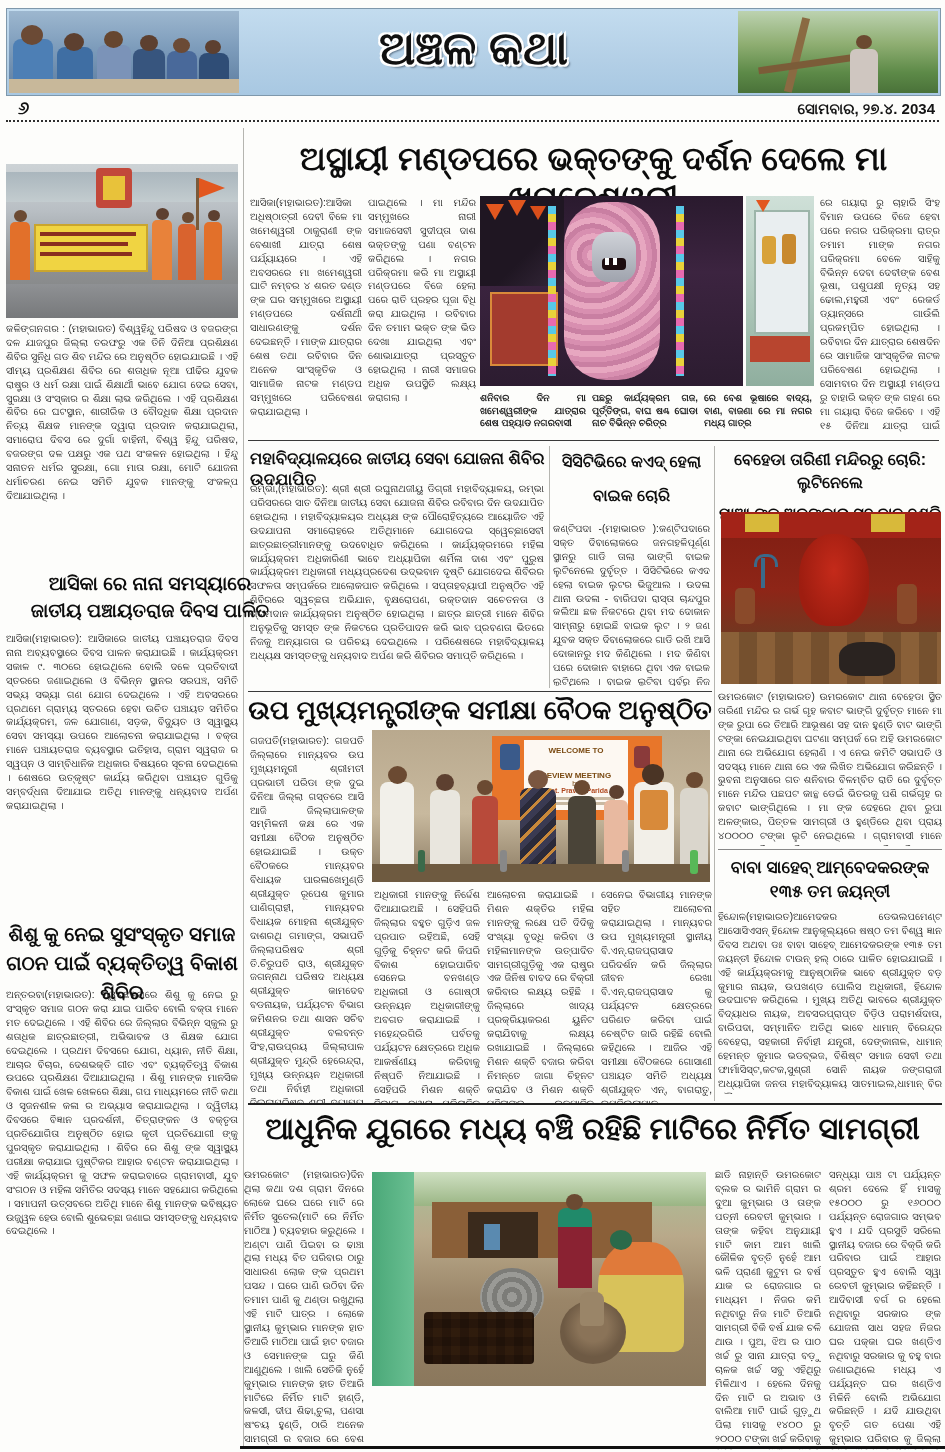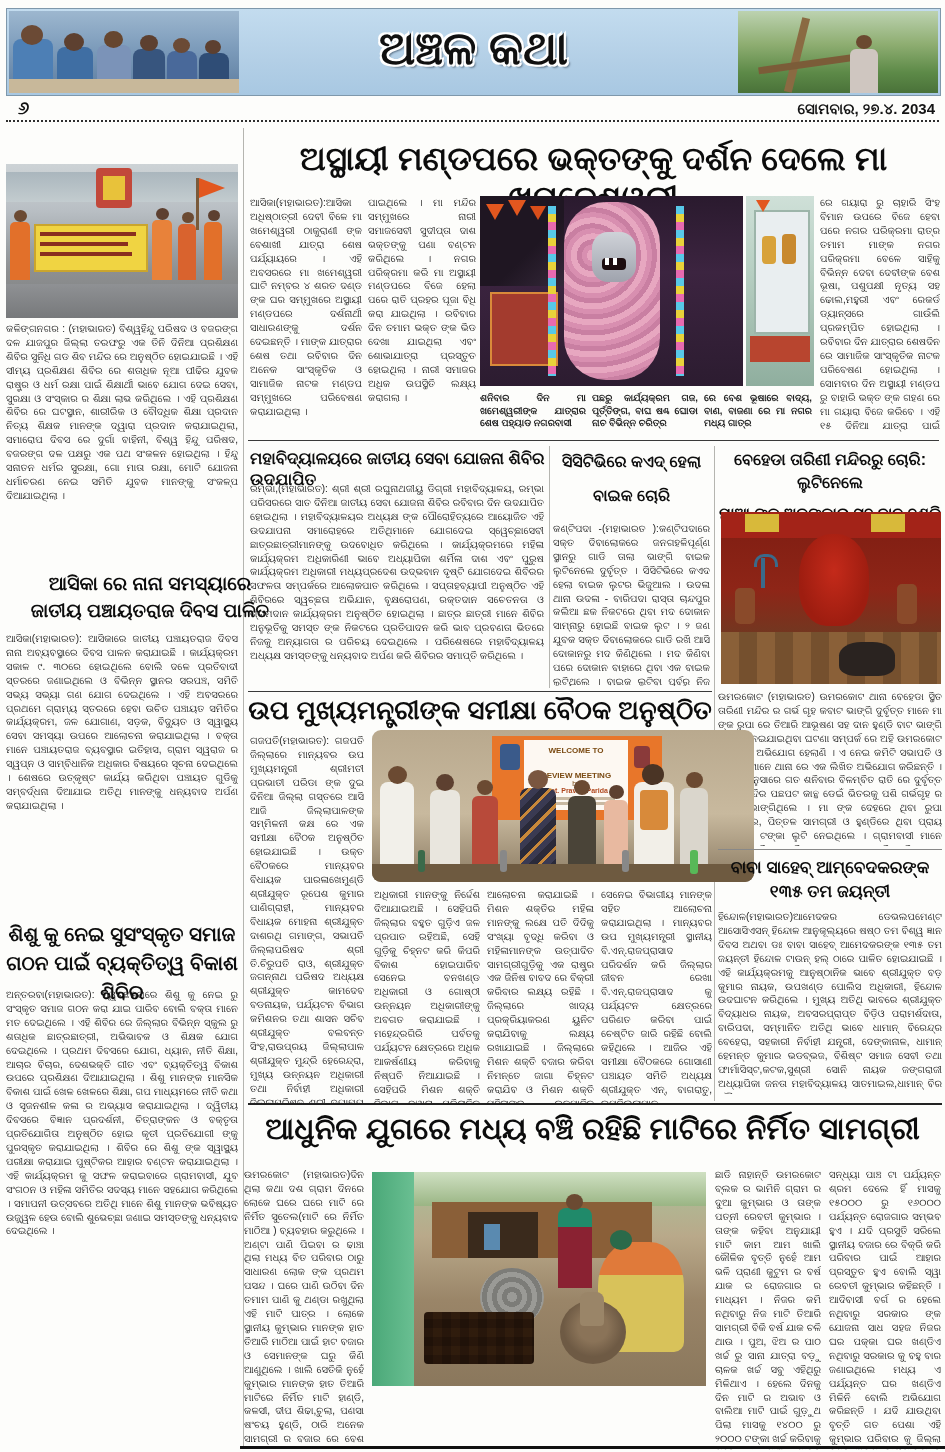--- a/index.html
+++ b/index.html
@@ -161,21 +161,21 @@
     <div class="abs" style="left:118px;bottom:8px;width:56px;height:34px;background:#2a2320;border-radius:40% 40% 30% 30%;"></div>
   </div>
   <div class="abs body-text" style="left:718px;top:690px;width:224px;height:156px;">ଉମରକୋଟ (ମହାଭାରତ) ଉମରକୋଟ ଥାନା ବେହେଡା ସ୍ଥିତ ତାରିଣୀ ମନ୍ଦିର ର ଗର୍ଭ ଗୃହ କବାଟ ଭାଙ୍ଗି ଦୁର୍ବୃତ୍ତ ମାନେ ମା ଙ୍କ ରୁପା ରେ ତିଆରି ଆଭୂଷଣ ସହ ଦାନ ହୁଣ୍ଡି ବାଟ ଭାଙ୍ଗି ଟଙ୍କା ନେଇଯାଇଥିବା ଘଟଣା ସମ୍ପର୍କ ରେ ଅହି ଉମରକୋଟ ଥାନା ରେ ଅଭିଯୋଗ ହେଲାଣି । ଏ ନେଇ କମିଟି ସଭାପତି ଓ ସଦସ୍ୟ ମାନେ ଥାନା ରେ ଏକ ଲିଖିତ ଅଭିଯୋଗ କରିଛନ୍ତି । ଭୁବନା ଅନୁସାରେ ଗତ ଶନିବାର ବିଳମ୍ବିତ ରାତି ରେ ଦୁର୍ବୃତ୍ତ ମାନେ ମନ୍ଦିର ପଛପଟ କାନ୍ଥ ଡେଇଁ ଭିତରକୁ ପଶି ଗର୍ଭଗୃହ ର କବାଟ ଭାଙ୍ଗିଥିଲେ । ମା ଙ୍କ ଦେହରେ ଥିବା ରୁପା ଅଳଙ୍କାର, ପିତ୍ତଳ ସାମଗ୍ରୀ ଓ ହୁଣ୍ଡିରେ ଥିବା ପ୍ରାୟ ୪୦୦୦୦ ଟଙ୍କା ଲୁଟି ନେଇଥିଲେ । ଗ୍ରାମବାସୀ ମାନେ ସକାଳେ ମନ୍ଦିର ଖୋଲିବା ବେଳେ ଘଟଣା ଜାଣି ପାରିଥିଲେ । ପୁଲିସ ଘଟଣାସ୍ଥଳରେ ପହଞ୍ଚି ତଦନ୍ତ ଆରମ୍ଭ କରିଛି ।</div>
 
   <div class="abs rule-h" style="left:248px;top:691px;width:464px;"></div>
 
   <div class="abs headline hl-center" style="left:248px;top:695px;width:464px;font-size:26px;">ଉପ ମୁଖ୍ୟମନ୍ତ୍ରୀଙ୍କ ସମୀକ୍ଷା ବୈଠକ ଅନୁଷ୍ଠିତ</div>
 
   <div class="abs body-text" style="left:250px;top:734px;width:114px;height:370px;">ଗଜପତି(ମହାଭାରତ): ଗଜପତି ଜିଲ୍ଲାରେ ମାନ୍ୟବର ଉପ ମୁଖ୍ୟମନ୍ତ୍ରୀ ଶ୍ରୀମତୀ ପ୍ରଭାତୀ ପରିଡା ଙ୍କ ଦୁଇ ଦିନିଆ ଜିଲ୍ଲା ଗସ୍ତରେ ଆସି ଆଜି ଜିଲ୍ଲାପାଳଙ୍କ ସମ୍ମିଳନୀ କକ୍ଷ ରେ ଏକ ସମୀକ୍ଷା ବୈଠକ ଅନୁଷ୍ଠିତ ହୋଇଯାଇଛି । ଉକ୍ତ ବୈଠକରେ ମାନ୍ୟବର ବିଧାୟକ ପାରଳାଖେମୁଣ୍ଡି ଶ୍ରୀଯୁକ୍ତ ରୂପେଶ କୁମାର ପାଣିଗ୍ରାହୀ, ମାନ୍ୟବର ବିଧାୟକ ମୋହନା ଶ୍ରୀଯୁକ୍ତ ଦାଶରଥି ଗମାଙ୍ଗ, ସଭାପତି ଜିଲ୍ଲାପରିଷଦ ଶ୍ରୀ ତି.ଚିରୁପତି ରାଓ, ଶ୍ରୀଯୁକ୍ତ ଜଗନ୍ନାଥ ପରିଷଦ ଅଧ୍ୟକ୍ଷ ଶ୍ରୀଯୁକ୍ତ କାମଦେବ ବଡନାୟକ, ପର୍ଯ୍ୟଟନ ବିଭାଗ କମିଶନର ତଥା ଶାସନ ସଚିବ ଶ୍ରୀଯୁକ୍ତ ବଲବନ୍ତ ସିଂହ,ରାଉପ୍ରୟ ଜିଲ୍ଲାପାଳ ଶ୍ରୀଯୁକ୍ତ ମୁନ୍ଦ୍ରି ହେରେନ୍ଦ୍ରା, ମୁଖ୍ୟ ଉନ୍ନୟନ ଅଧିକାରୀ ତଥା ନିର୍ବାହୀ ଅଧିକାରୀ ଜିଲ୍ଲାପରିଷଦ ଶ୍ରୀ ଦୟାମୟ ପଣ୍ଡା,ବନଖଣ୍ଡ ଅଧିକାରୀ ପାରଳାଖେମୁଣ୍ଡି ଶ୍ରୀ କେ.ନାଗା ରାଜୁ ପ୍ରମୁଖ ଉପସ୍ଥିତିରେ ସମୀକ୍ଷା ବୈଠକ ଅନୁଷ୍ଠିତ ହୋଇଥିଲା । ଏହି ସମୀକ୍ଷା ବୈଠକରେ ମିଶନ ଶକ୍ତି ମହିଳା ଓ ଶିଶୁ ବିକାଶ ଓ ପର୍ଯ୍ୟଟନ ବିଭାଗର ବିଭିନ୍ନ ବିଷୟଗୁଡ଼ିକ ସମୀକ୍ଷା କରାଯାଇଥିଲା । ଜିଲ୍ଲାର ପର୍ଯ୍ୟଟନ କ୍ଷେତ୍ରରେ କାର୍ଯ୍ୟକାରୀ ହେଉଥିବା କାମ ତ୍ୱରାନ୍ୱିତ୍ ତୁରନ୍ତ ସାରିବାକୁ ବିଭାଗୀୟ</div>
 
-  <div class="photo" style="left:372px;top:730px;width:382px;height:152px;background:linear-gradient(180deg,#b9a98e 0%,#c8b99e 55%,#8a7a62 100%);border-radius:9px;">
+  <div class="photo" style="left:372px;top:730px;width:338px;height:152px;background:linear-gradient(180deg,#b9a98e 0%,#c8b99e 55%,#8a7a62 100%);">
     <div class="abs" style="left:120px;top:6px;width:170px;height:84px;background:#e8762a;"></div>
     <div class="abs" style="left:152px;top:10px;width:104px;height:70px;background:#fdf8f2;">
       <div style="font-size:8px;font-weight:bold;color:#7a4a12;text-align:center;margin-top:6px;">WELCOME TO</div>
       <div style="font-size:8px;font-weight:bold;color:#7a4a12;text-align:center;margin-top:16px;">REVIEW MEETING</div>
       <div style="font-size:7px;color:#7a4a12;text-align:center;">by</div>
       <div style="font-size:7px;font-weight:bold;color:#b0481f;text-align:center;">Smt. Pravati Parida</div>
       <div style="margin:3px auto 0;width:78px;height:3px;background:#c9b9a2;"></div>
       <div style="margin:2px auto 0;width:70px;height:3px;background:#c9b9a2;"></div>
     </div>
     <div class="abs" style="left:128px;top:14px;width:20px;height:26px;background:#3a5a8a;border-radius:4px;"></div>

